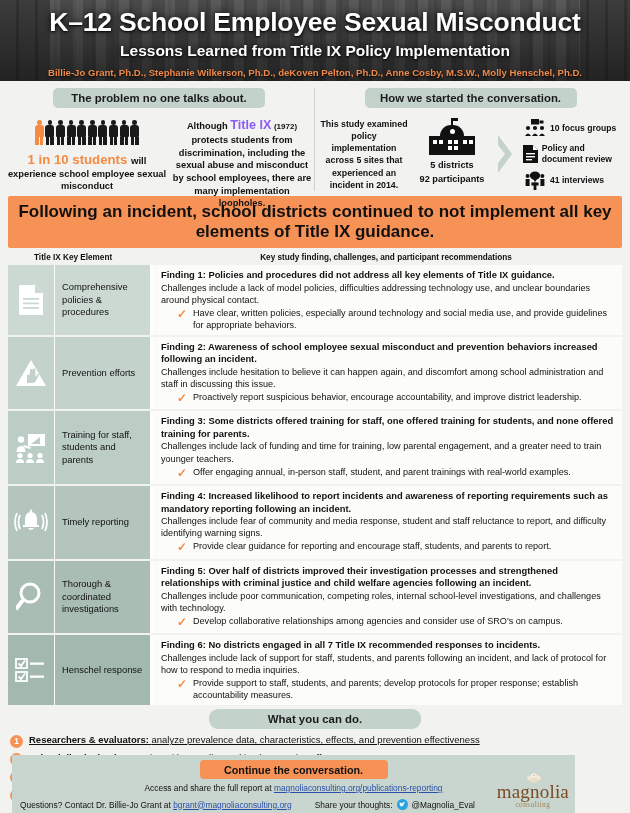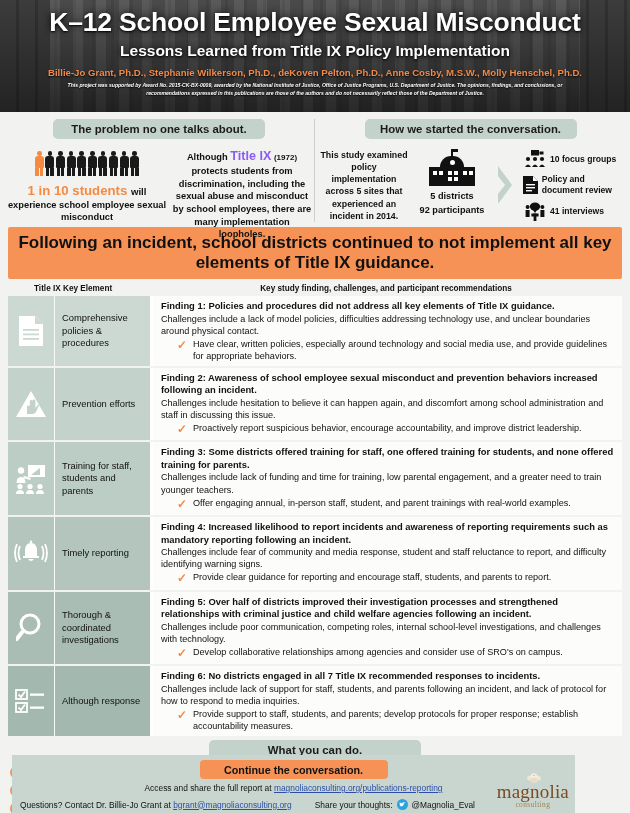--- a/index.html
+++ b/index.html
@@ -6,21 +6,21 @@
   body {
     width:630px; height:813px;
     font-family:"Liberation Sans", sans-serif;
     background:#f2f2f0;
     overflow:hidden;
   }
   .page { width:630px; height:813px; position:relative; background:#f2f2f0; }
 
   
   .header {
-    position:relative; height:112px; width:630px;
+    position:relative; height:81px; width:630px;
     background:#701a75;
     overflow:hidden;
   }
   .hdr-photo {
     position:absolute; inset:0;
     background:
       linear-gradient(180deg, rgba(20,20,20,.55), rgba(10,10,10,.75)),
       repeating-linear-gradient(90deg,#6d6d6d 0px,#6d6d6d 16px,#555 16px,#555 19px),
       repeating-linear-gradient(0deg,#777 0px,#777 13px,#4e4e4e 13px,#4e4e4e 16px);
     filter:grayscale(1);
@@ -120,21 +120,21 @@
             font-size:9.4px; color:#111; line-height:1.35; border-left:1px solid #fafafa;}
   .c-body { flex:1; background:#fcfcfa; padding:4px 7px 4px 8px; border-left:3px solid #ffffff;}
   .f-title { font-size:9.4px; font-weight:bold; color:#111; line-height:1.33;}
   .f-chal { font-size:9.1px; color:#111; line-height:1.33; margin-top:0px;}
   .f-rec { display:flex; margin-top:1px; padding-left:16px;}
   .f-check { width:16px; flex:none; color:#f58a42; font-size:12px; font-weight:bold; line-height:1.2;}
   .f-rec-t { font-size:9.1px; color:#111; line-height:1.33; }
 
   
   .wycd { margin-top:4px; }
-  .wycd .pill { width:212px; }
+  .wycd .pill { width:212px;border-radius:9px; }
   .wy-list { margin-top:5px; padding:0 10px; }
   .wy-item { display:flex; align-items:flex-start; margin-bottom:4.5px;}
   .wy-num {
     width:13px; height:13px; border-radius:50%; background:#f79256; color:#fff;
     font-size:8.4px; font-weight:bold; display:flex; align-items:center; justify-content:center;
     flex:none; margin-right:6px; margin-top:.5px;
   }
   .wy-txt { font-size:9.5px; color:#111; line-height:1.3;text-decoration:underline;}
   .wy-txt b { font-weight:bold; }
 
@@ -443,21 +443,21 @@
       <div class="c-icon">
         <svg width="34" height="26" viewBox="0 0 34 26">
             <rect x="2" y="2" width="11" height="9" fill="none" stroke="#fff" stroke-width="1.8"></rect>
             <path d="M4.5 6.5 l2.5 2.5 L11 3.5" stroke="#fff" stroke-width="1.8" fill="none"></path>
             <rect x="16" y="5.5" width="14" height="2.3" fill="#fff"></rect>
             <rect x="2" y="15" width="11" height="9" fill="none" stroke="#fff" stroke-width="1.8"></rect>
             <path d="M4.5 19.5 l2.5 2.5 L11 16.5" stroke="#fff" stroke-width="1.8" fill="none"></path>
             <rect x="16" y="18.5" width="14" height="2.3" fill="#fff"></rect>
           </svg>
       </div>
-      <div class="c-elem">Although response</div>
+      <div class="c-elem">Henschel response</div>
       <div class="c-body">
         <div class="f-title">Finding 6: No districts engaged in all 7 Title IX recommended responses to incidents.</div>
         <div class="f-chal">Challenges include lack of support for staff, students, and parents following an incident, and lack of protocol for how to respond to media inquiries.</div>
         <div class="f-rec">
           <div class="f-check">✓</div>
           <div class="f-rec-t">Provide support to staff, students, and parents; develop protocols for proper response; establish accountability measures.</div>
         </div>
       </div>
     </div>
   </div>

